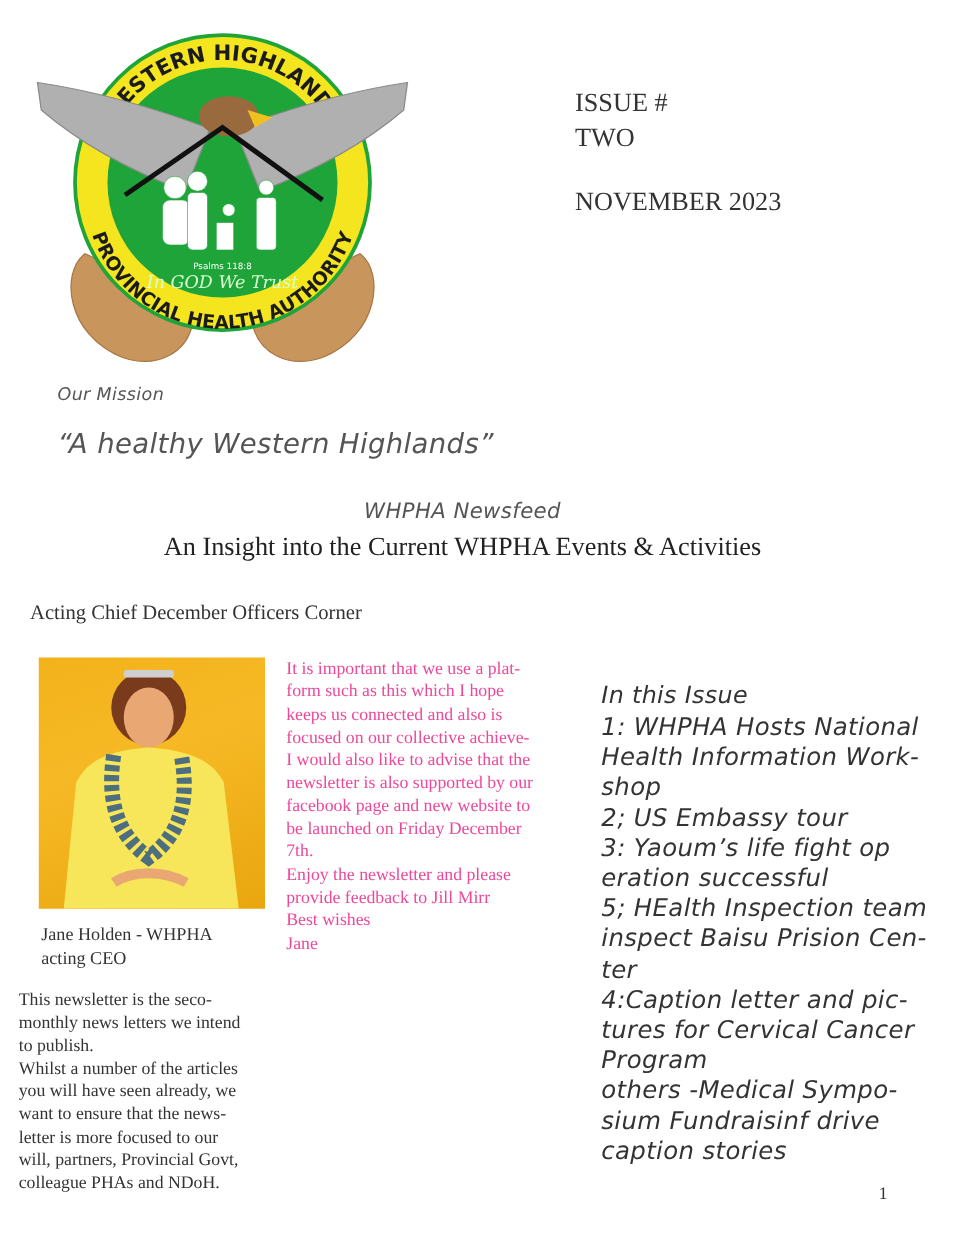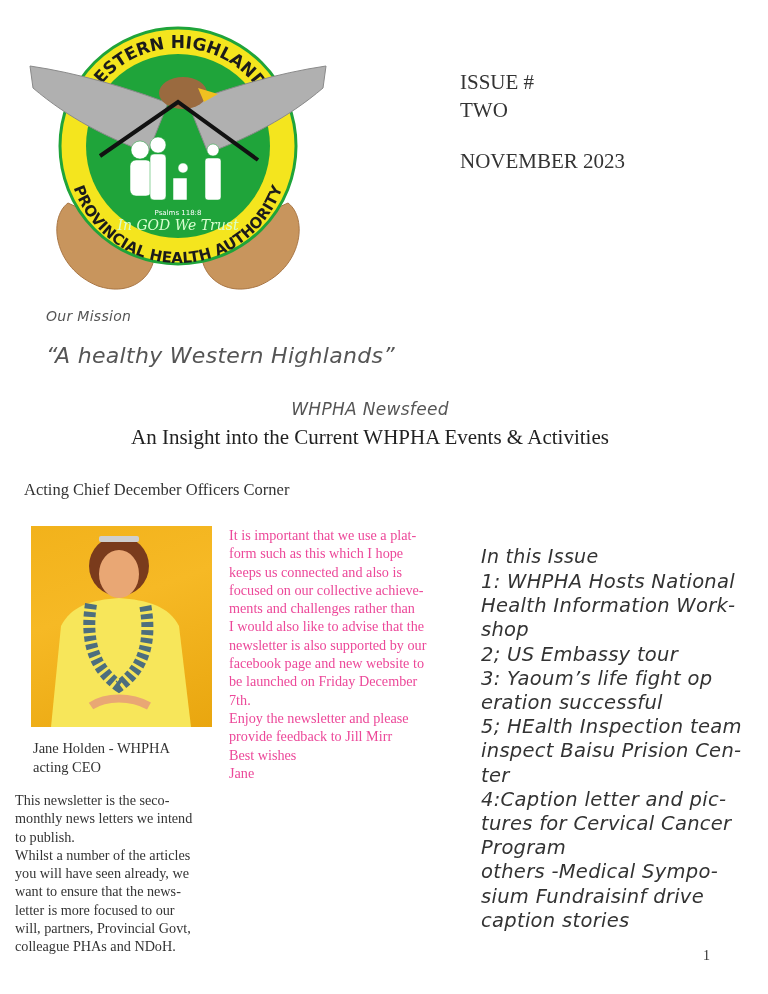--- a/index.html
+++ b/index.html
@@ -112,21 +112,20 @@
 <div class="abs caption serif">
   <div>Jane Holden - WHPHA</div>
   <div>acting CEO</div>
 </div>
 
 <div class="abs col2 serif">
   <p>It is important that we use a plat-</p>
   <p>form such as this which I hope</p>
   <p>keeps us connected and also is</p>
   <p>focused on our collective achieve-</p>
-  <p>ments and challenges rather than</p>
   <p>I would also like to advise that the</p>
   <p>newsletter is also supported by our</p>
   <p>facebook page and new website to</p>
   <p>be launched on Friday December</p>
   <p>7th.</p>
   <p>Enjoy the newsletter and please</p>
   <p>provide feedback to Jill Mirr</p>
   <p>Best wishes</p>
   <p>Jane</p>
 </div>

